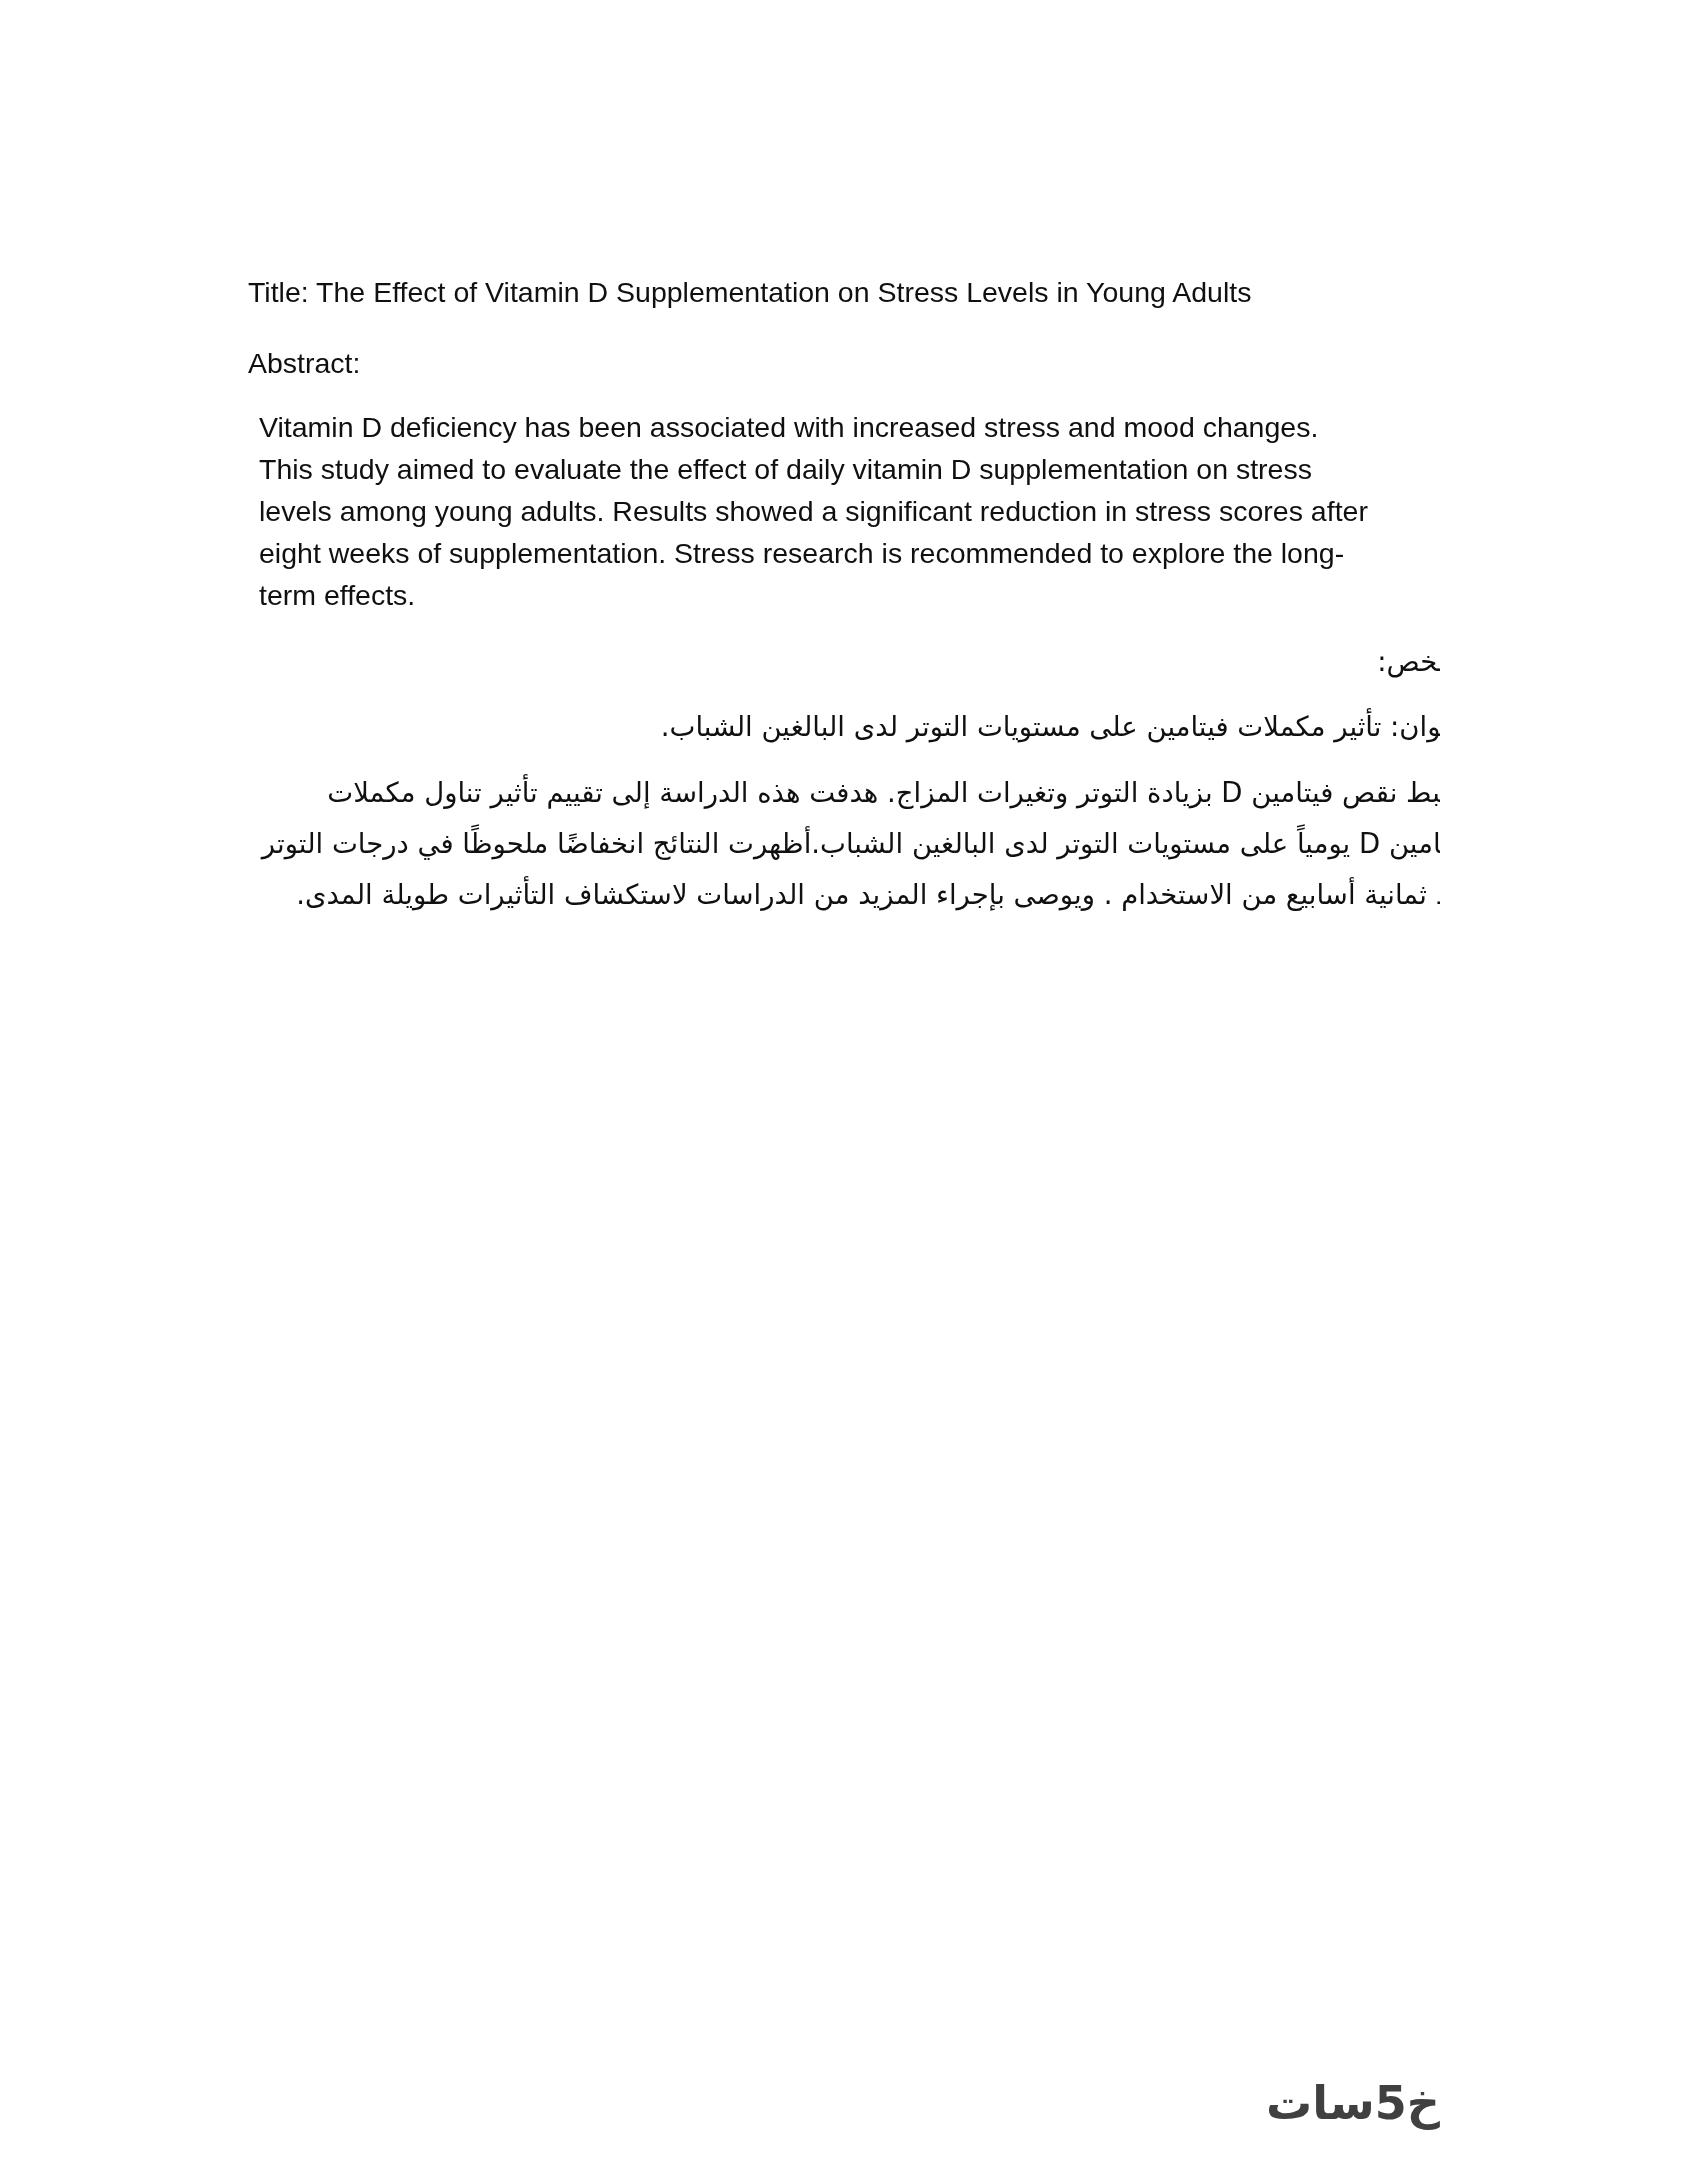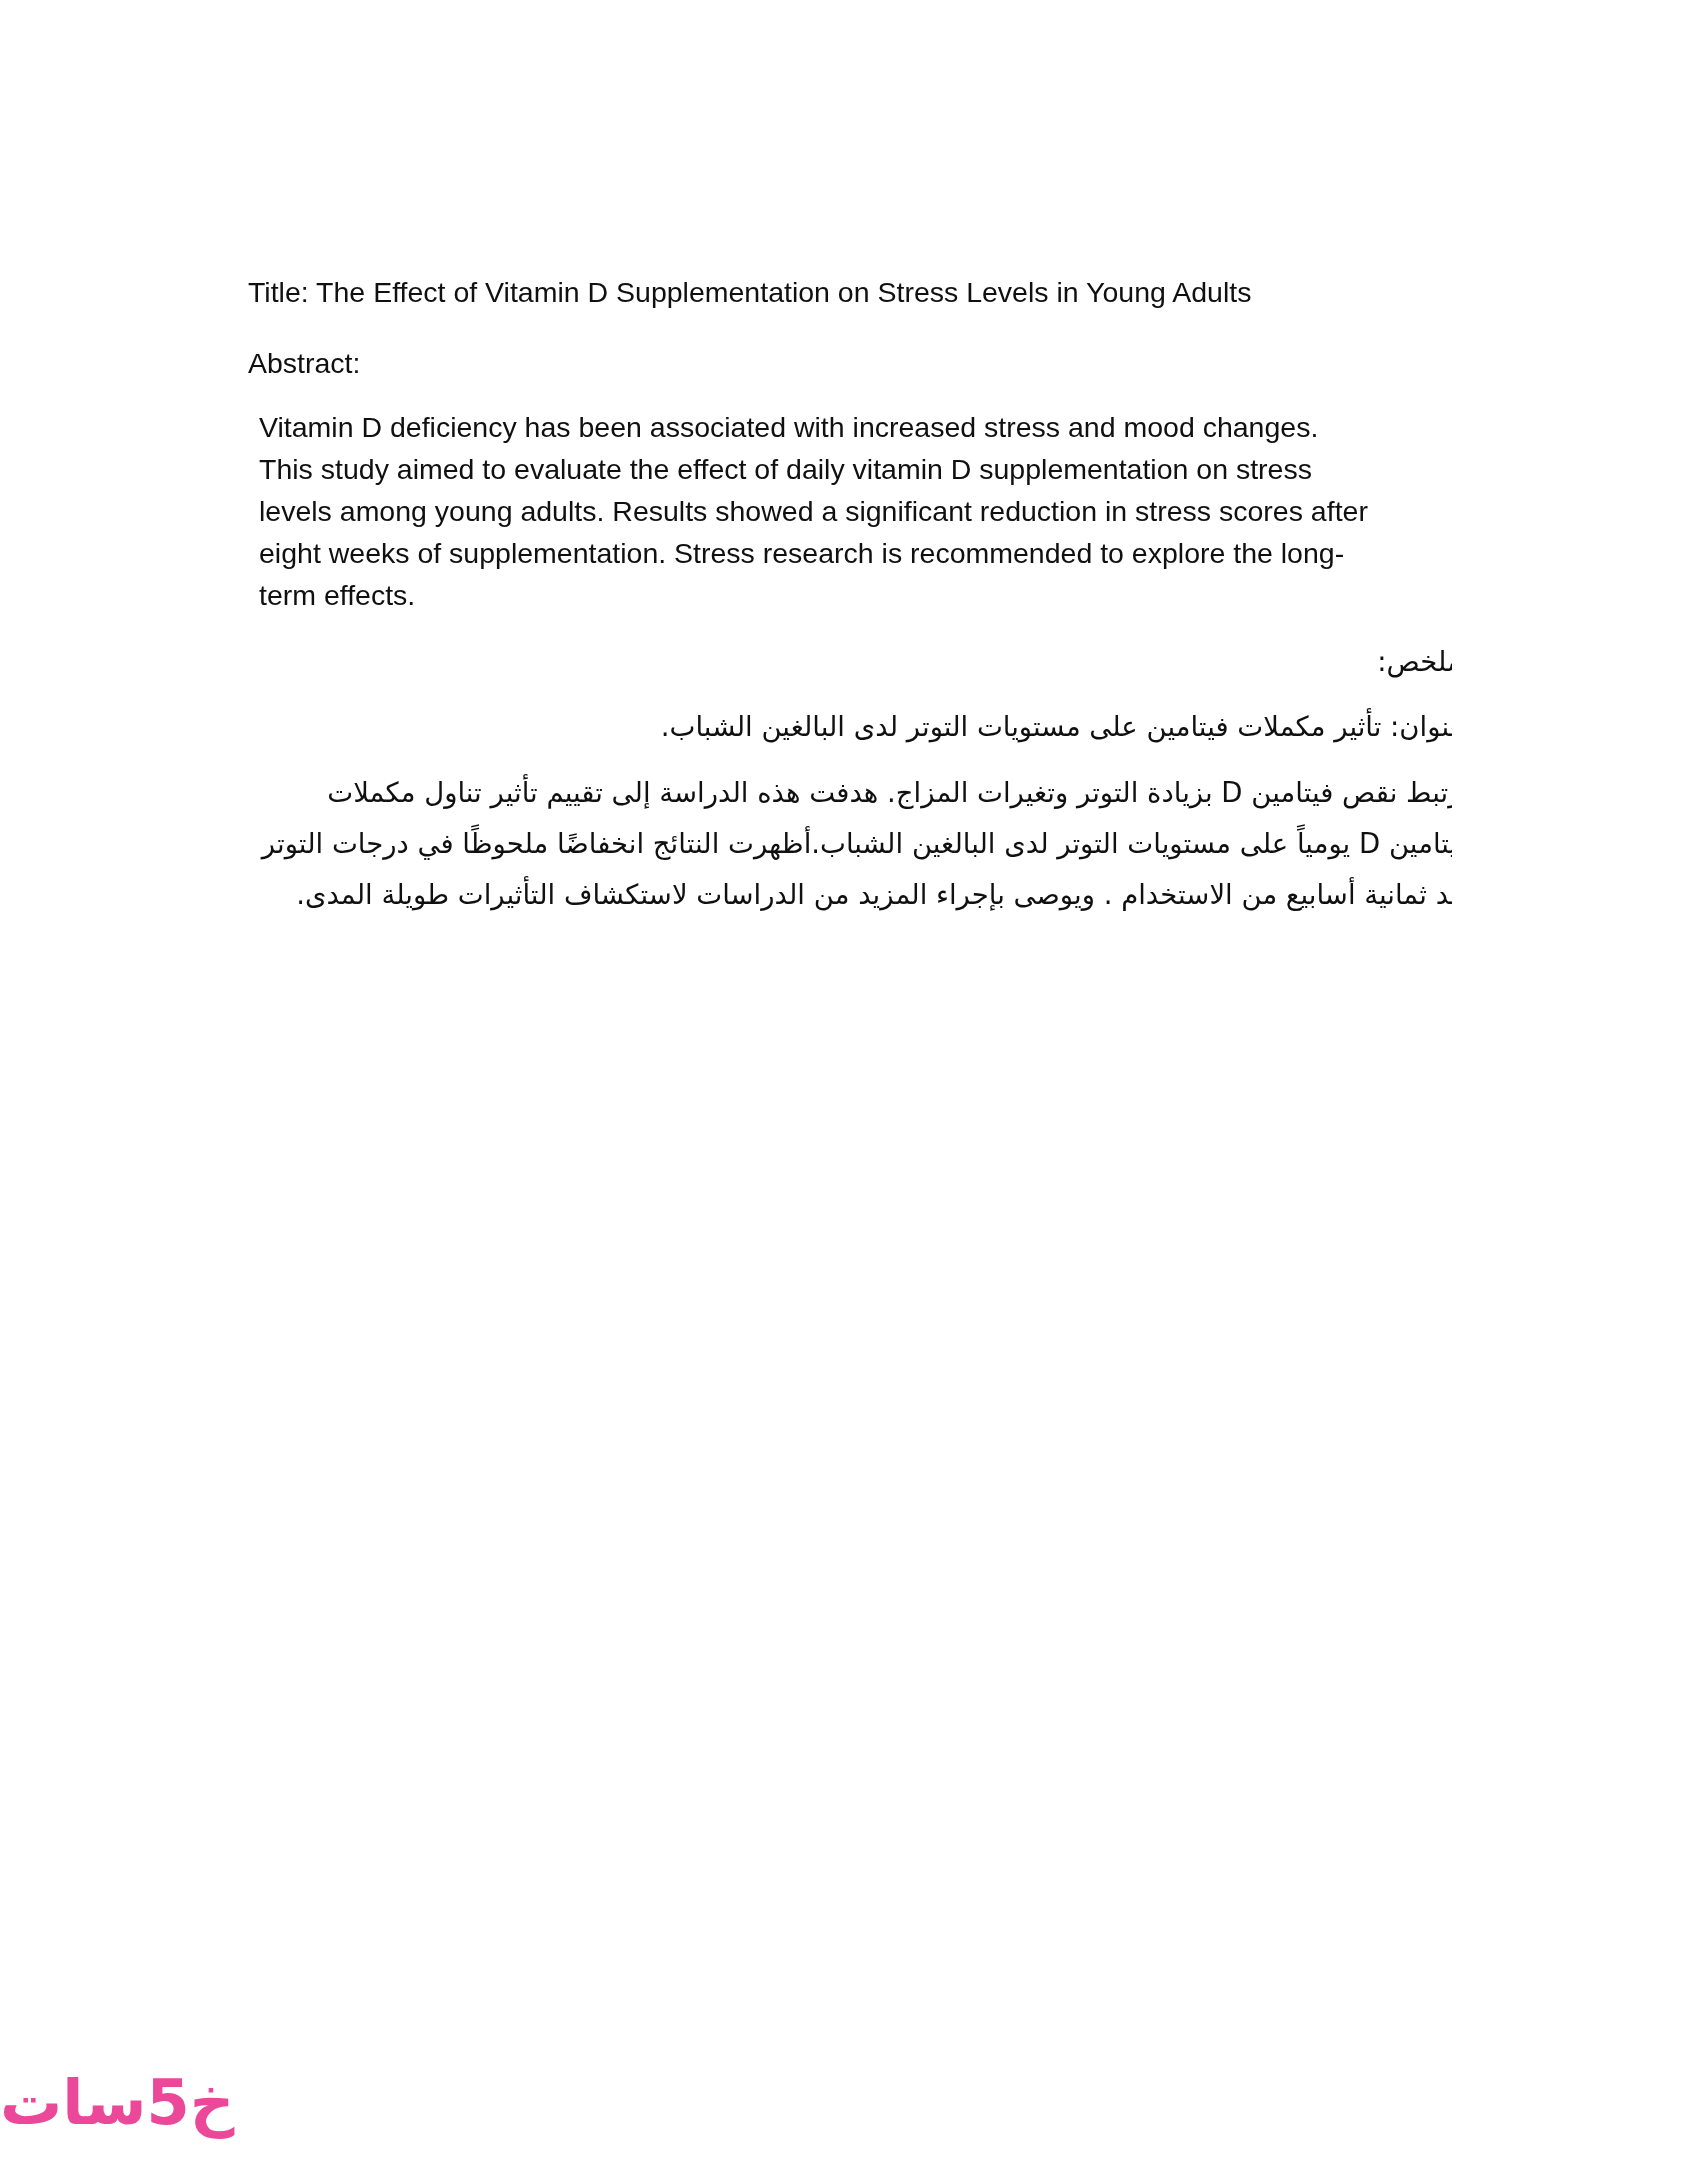--- a/index.html
+++ b/index.html
@@ -8,21 +8,20 @@
     background: #ffffff;
   }
   .page {
     position: relative;
     width: 1440px;
     height: 2182px;
     background: #ffffff;
     overflow: hidden;
     font-family: "Liberation Sans", sans-serif;
     color: #101010;
-    padding-left: 12px;
   }
   .content {
     position: absolute;
     left: 248px;
     top: 271px;
     width: 1231px;
   }
   .en {
     direction: ltr;
     text-align: left;
@@ -57,27 +56,27 @@
     margin: 0 0 14.7px 0;
   }
   .arabic-abstract-paragraph {
     margin: 8px;
   }
   .watermark {
     position: absolute;
     left: 0;
     right: 0;
     top: 2068px;
-    text-align: left;
+    text-align: right;
     direction: rtl;
     font-family: "DejaVu Sans", sans-serif;
     font-weight: bold;
-    font-size: 62px;
+    font-size: 46px;
     line-height: 70px;
-    color: #ec4899; 
+    color: #404040; 
     letter-spacing: 0.9px;
     user-select: none;
   }
 </style>
 </head>
 <body>
 
 <div class="page">
   <div class="content">
 

